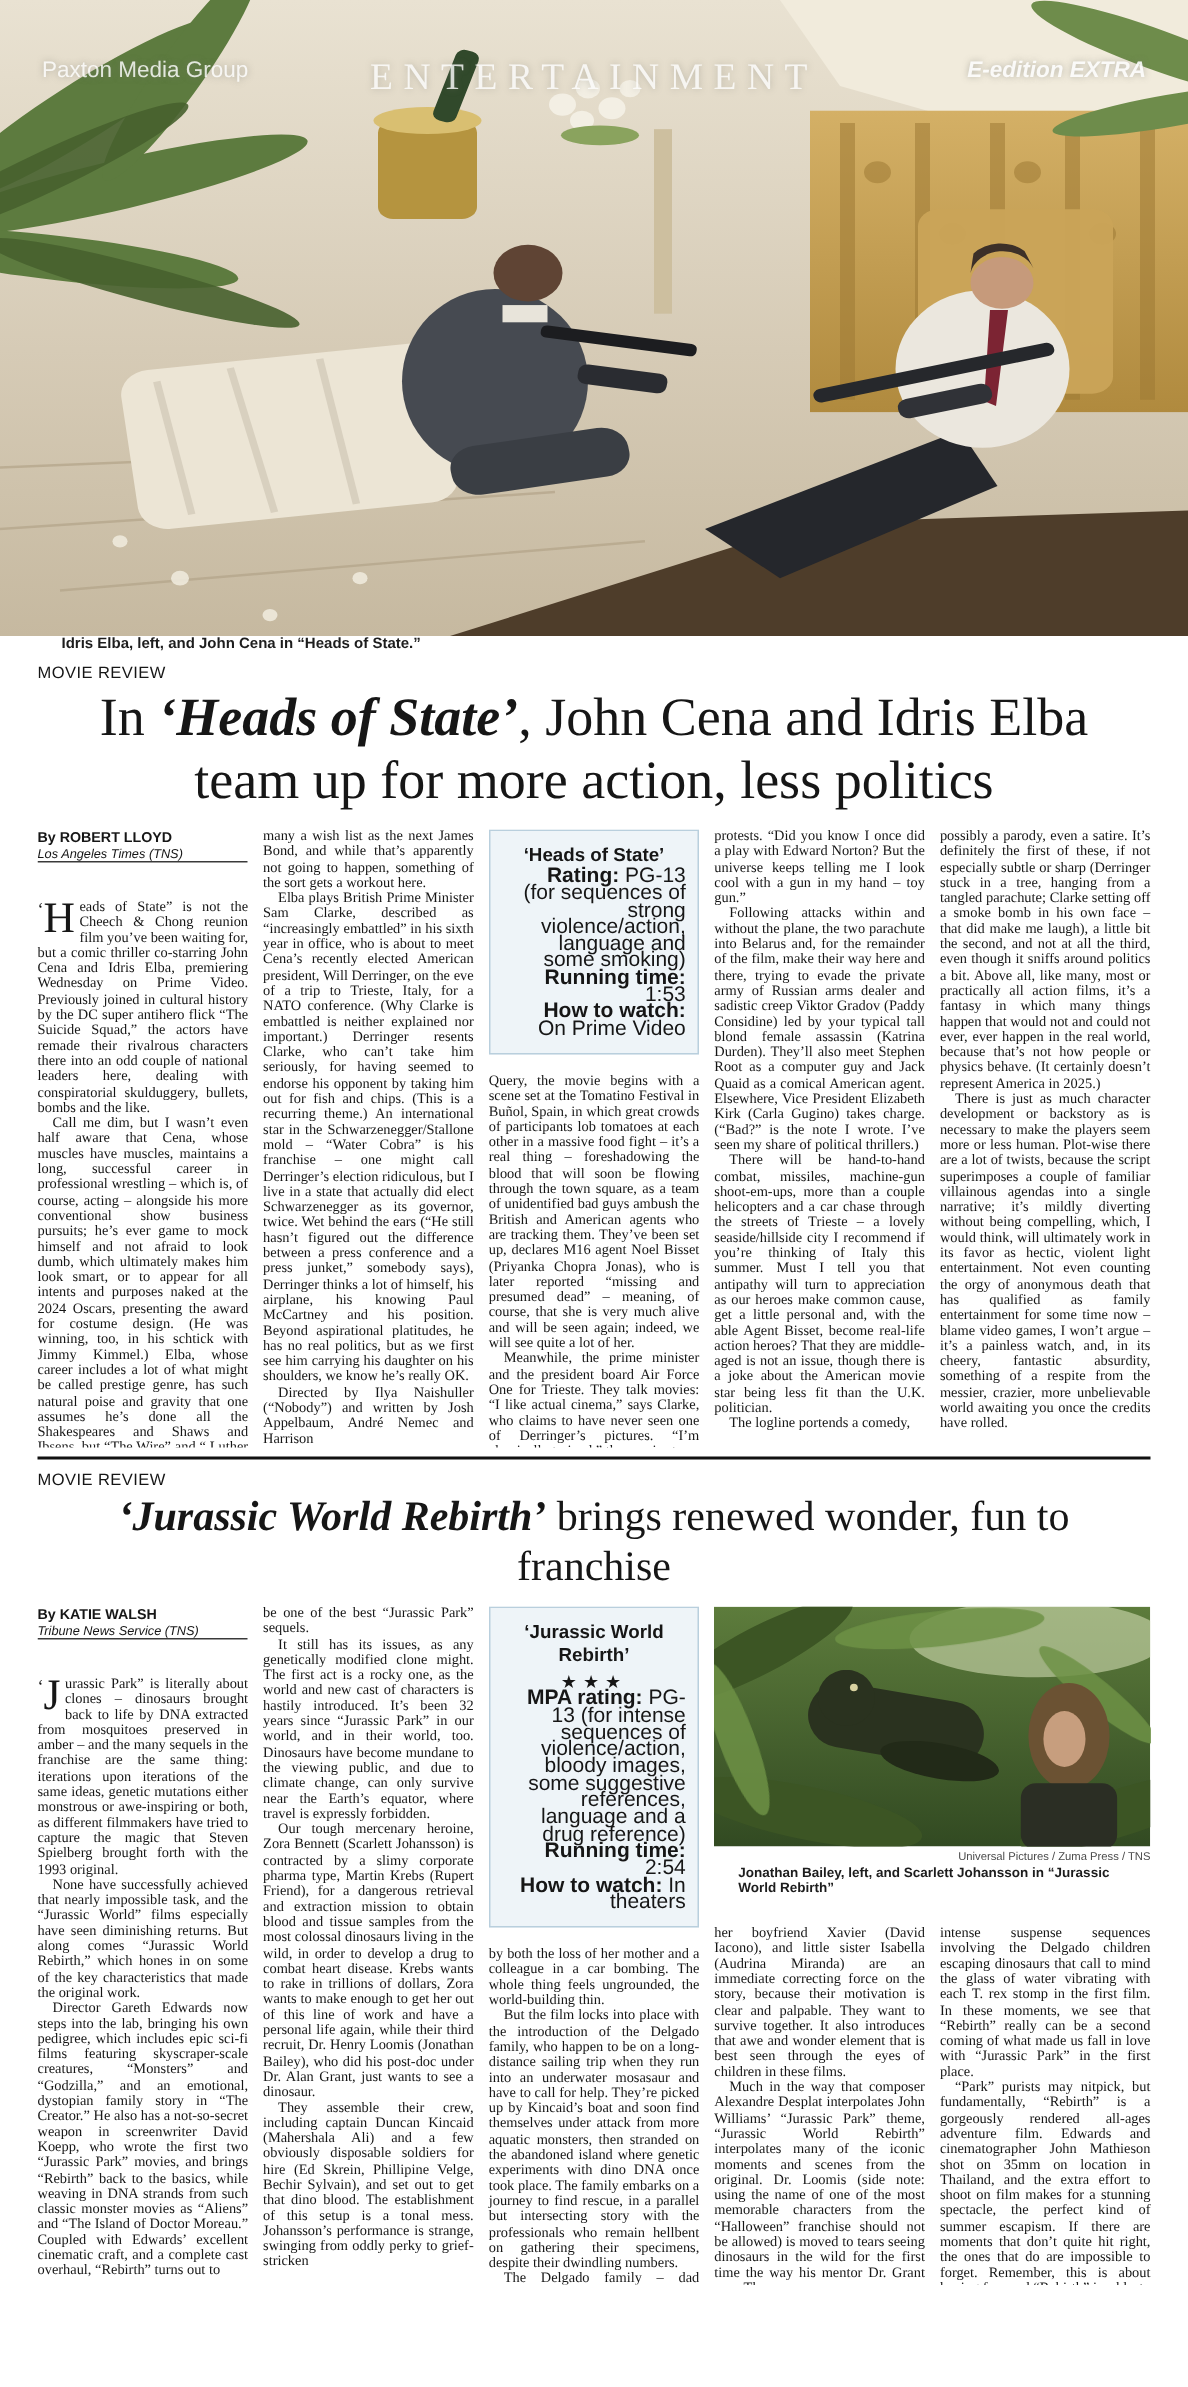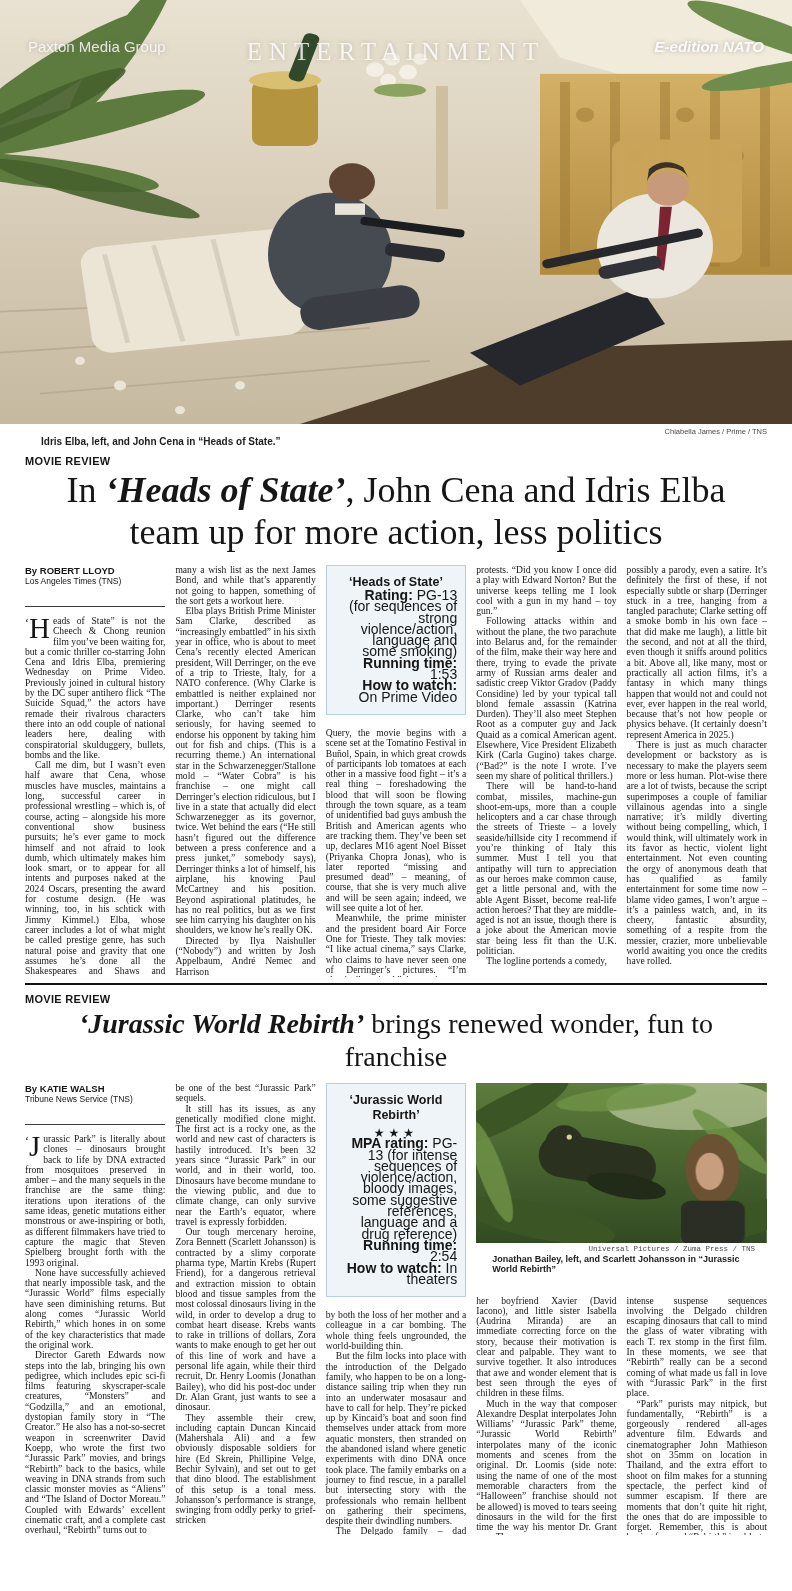--- a/index.html
+++ b/index.html
@@ -15,37 +15,37 @@
              text-shadow:0 0 4px rgba(120,120,110,.5); }
   .m-section { font-family:"Liberation Serif",serif; font-size:25px; letter-spacing:7px;
                color:rgba(255,255,255,.8); text-shadow:0 0 5px rgba(120,120,110,.4); }
   .m-edition { flex:1; text-align:right; font-family:"Liberation Sans",sans-serif; font-style:italic;
                font-weight:bold; font-size:15px; color:rgba(255,255,255,.88); text-shadow:0 0 4px rgba(120,120,110,.5); }
 
   .photo-credit { font-family:"Liberation Sans",sans-serif; font-size:7.5px; color:#4a4a4a;
                   text-align:right; margin:3px 25px 0; }
   .caption { font-family:"Liberation Sans",sans-serif; font-weight:bold; font-size:10px; color:#1d1d1d;
              margin:0 25px;padding-left:16px; }
-  .kicker { font-family:"Liberation Sans",sans-serif; font-weight:bold; font-size:11px; letter-spacing:.3px;
+  .kicker { font-family:"Liberation Sans",sans-serif; font-weight:normal; font-size:11px; letter-spacing:.3px;
             margin:8px 25px 2px; }
 
   h1.headline { text-align:center; font-weight:normal; font-size:36px; line-height:42px; margin:2px 46px 12px; }
   .ht { font-weight:bold; font-style:italic; }
   h1.headline2 { font-size:28px; line-height:33px; margin:2px 28px 10px; }
 
   
   .cols { display:grid; grid-template-columns:repeat(5,1fr); column-gap:10px; margin:0 25px; }
   .cols1 { height:412px; overflow:hidden; }
   .cols2 { grid-template-rows:auto auto; row-gap:7px; height:452px; overflow:hidden; }
   .newscol { font-size:9.6px; line-height:10.3px; text-align:justify; }
   .newscol p { text-indent:10px; margin:0; }
   .newscol p.cont { text-indent:0; }
   .byline-name { font-family:"Liberation Sans",sans-serif; font-weight:bold; font-size:9.5px; line-height:11px; }
   .byline-org  { font-family:"Liberation Sans",sans-serif; font-size:8.5px; line-height:10px;
-                 padding-bottom:20px; border-bottom:1px solid #3a3a3a; margin-bottom:9px; }
+                 padding-bottom:0; border-bottom:1px solid #3a3a3a; margin-bottom:25px;font-style:italic; }
   p.lead { text-indent:0; }
   .dc { float:left; margin:1px 3px 0 0; }
   .dcq { font-size:12px; vertical-align:11px; }
   .dcl { font-size:29px; line-height:22px; }
 
   
   .infobox { border:1.5px solid #b9cfdd; background:#eef4f8; padding:9px 8px 11px;
              font-family:"Liberation Sans",sans-serif; margin-bottom:13px; }
   .ib-title { font-weight:bold; font-size:12.5px; line-height:15px; text-align:center; }
   .ib-stars { text-align:center; font-size:12px; letter-spacing:4px; margin-top:5px; }
@@ -54,21 +54,21 @@
   .section-rule { border:none; border-top:2px solid #111; margin:6px 25px 0; }
 
   
   .a2c1 { grid-column:1; grid-row:1 / span 2; }
   .a2c2 { grid-column:2; grid-row:1 / span 2; }
   .a2c3 { grid-column:3; grid-row:1 / span 2; }
   .photo2 { grid-column:4 / span 2; grid-row:1; }
   .a2c4 { grid-column:4; grid-row:2; }
   .a2c5 { grid-column:5; grid-row:2; }
   .photo2 svg { display:block; width:100%; height:160px; }
-  .photo2 .photo-credit { margin:2px 12px 0;font-family:Liberation Mono, monospace; }
+  .photo2 .photo-credit { margin:2px 0 0; }
   .photo2 .caption { margin:1px 0 0; font-size:9px; }
 </style>
 </head>
 <body>
 
 <div class="page">
 
   <div class="hero">
     <svg viewBox="0 0 792 517" preserveAspectRatio="none" role="img">
       <defs>
@@ -155,25 +155,24 @@
       <g fill="#efeadc" opacity="0.9">
         <circle cx="120" cy="470" r="6"></circle>
           <circle cx="180" cy="500" r="5"></circle>
           <circle cx="80" cy="440" r="5"></circle>
           <circle cx="240" cy="470" r="5"></circle>
       </g>
     </svg>
     <div class="masthead">
       <span class="m-brand">Paxton Media Group</span>
       <span class="m-section">ENTERTAINMENT</span>
-      <span class="m-edition">E-edition NATO</span>
+      <span class="m-edition">E-edition EXTRA</span>
     </div>
   </div>
 
-  <div class="photo-credit">Chiabella James / Prime / TNS</div>
   <div class="caption">Idris Elba, left, and John Cena in “Heads of State.”</div>
 
   <div class="kicker">MOVIE REVIEW</div>
   <h1 class="headline"><span>In </span><span class="ht">‘Heads of State’</span><span>, John Cena and Idris Elba team up for more action, less politics</span></h1>
 
   <div class="cols cols1">
     <div class="newscol">
       <div class="byline-name">By ROBERT LLOYD</div>
       <div class="byline-org">Los Angeles Times (TNS)</div>
       <p class="lead"><span class="dc"><span class="dcq">‘</span><span class="dcl">H</span></span><span>eads of State” is not the Cheech &amp; Chong reunion film you’ve been waiting for, but a comic thriller co-starring John Cena and Idris Elba, premiering Wednesday on Prime Video. Previously joined in cultural history by the DC super antihero flick “The Suicide Squad,” the actors have remade their rivalrous characters there into an odd couple of national leaders here, dealing with conspiratorial skulduggery, bullets, bombs and the like.</span></p>

